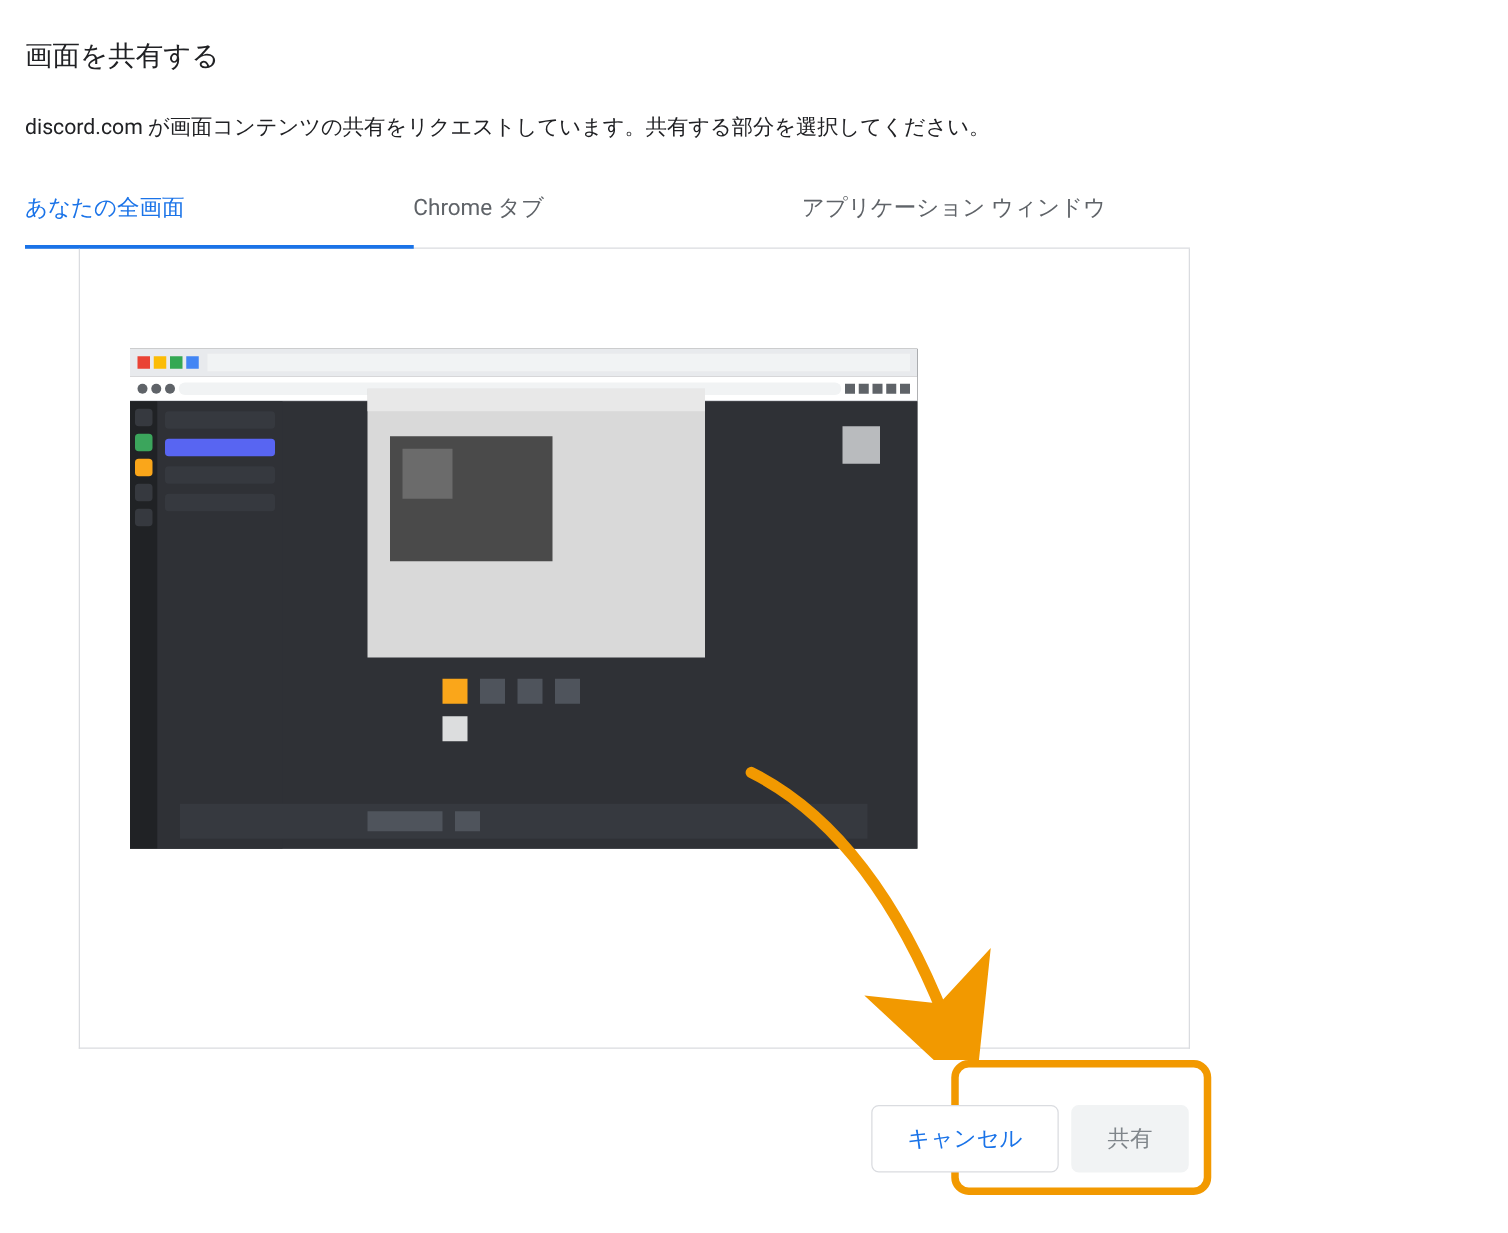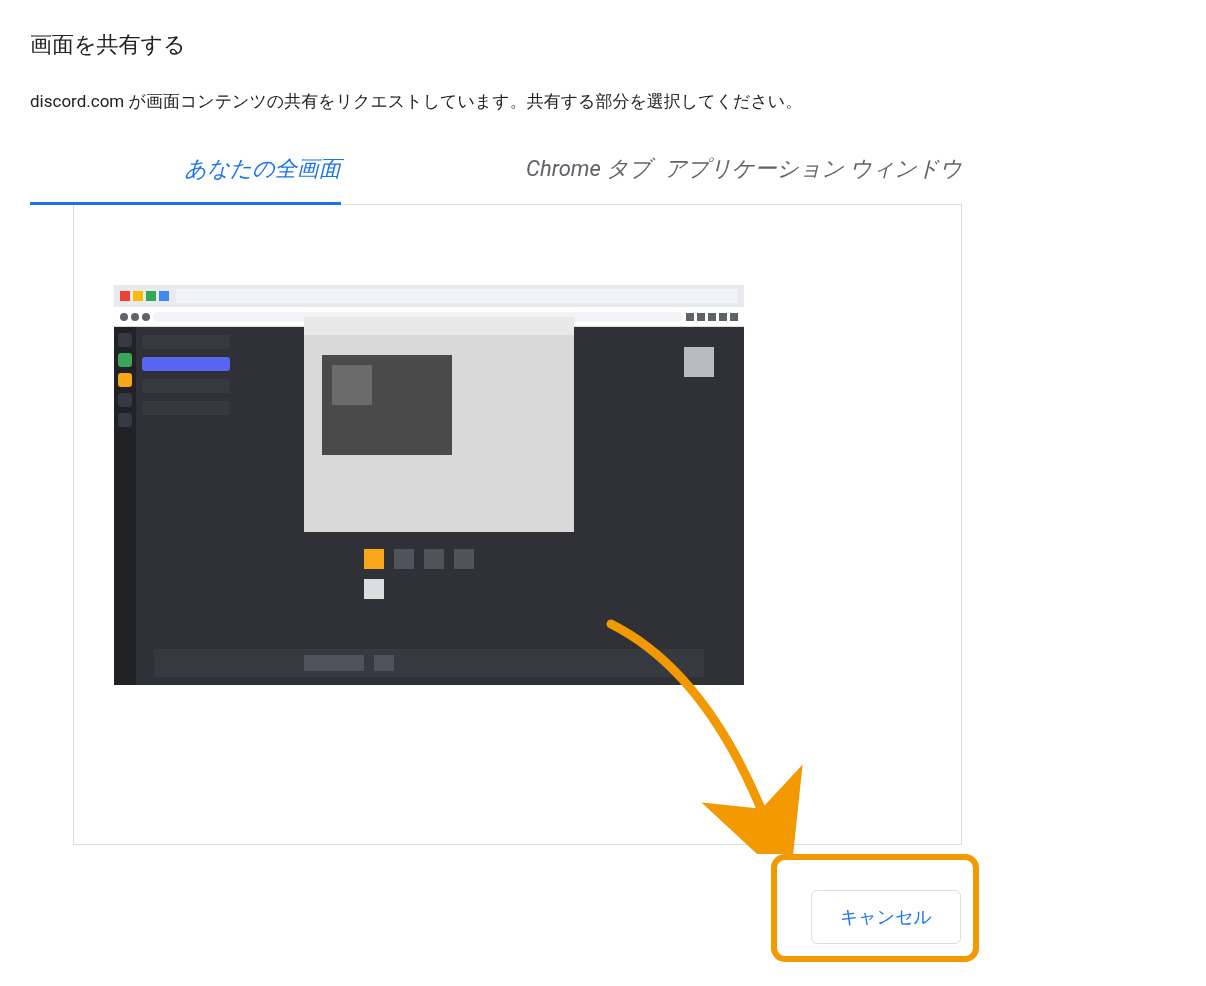--- a/index.html
+++ b/index.html
@@ -6,50 +6,49 @@
   body {
     font-family: -apple-system, BlinkMacSystemFont, "Segoe UI", Roboto, "Helvetica Neue", Arial, sans-serif;
     background: #ffffff;
     width: 1206px;
     height: 986px;
     position: relative;
     color: #202124;
   }
   .dialog {
     position: absolute;
-    left: 30px;
+    left: 20px;
     top: 30px;
     width: 932px;
   }
   .title {
     font-size: 22px;
     font-weight: 400;
     color: #202124;
     margin-bottom: 30px;
   }
   .subtitle {
     font-size: 17px;
     color: #202124;
     margin-bottom: 24px;
   }
   .tabs {
     display: flex;
     border-bottom: 1px solid #dadce0;
   }
   .tab {
     flex: 1;
-    text-align: right;
+    text-align: left;
     padding: 16px 0 18px 0;
-    font-size: 22px;
+    font-size: 18px;
     color: #5f6368;
     cursor: pointer;
     border-bottom: 3px solid transparent;
     position: relative;
     top: 1px;
-    font-style: italic;
   }
   .tab.active {
     color: #1a73e8;
     border-bottom: 3px solid #1a73e8;
     font-weight: 500;
   }
   .content-area {
     border: 1px solid #dadce0;
     border-top: none;
     height: 640px;
@@ -251,15 +250,16 @@
           <path d="M0,0 L12,6 L0,12 L3,6 Z" fill="#f29900"></path>
         </marker>
       </defs>
       <path d="M20,10 Q120,60 180,220" stroke="#f29900" stroke-width="9" fill="none" marker-end="url(#ah)" stroke-linecap="round"></path>
     </svg>
 
     <div class="highlight-box"></div>
 
     <div class="button-row">
       <button class="btn cancel">キャンセル</button>
+      <button class="btn share">共有</button>
     </div>
   </div>
 </div>
 
 </body></html>

